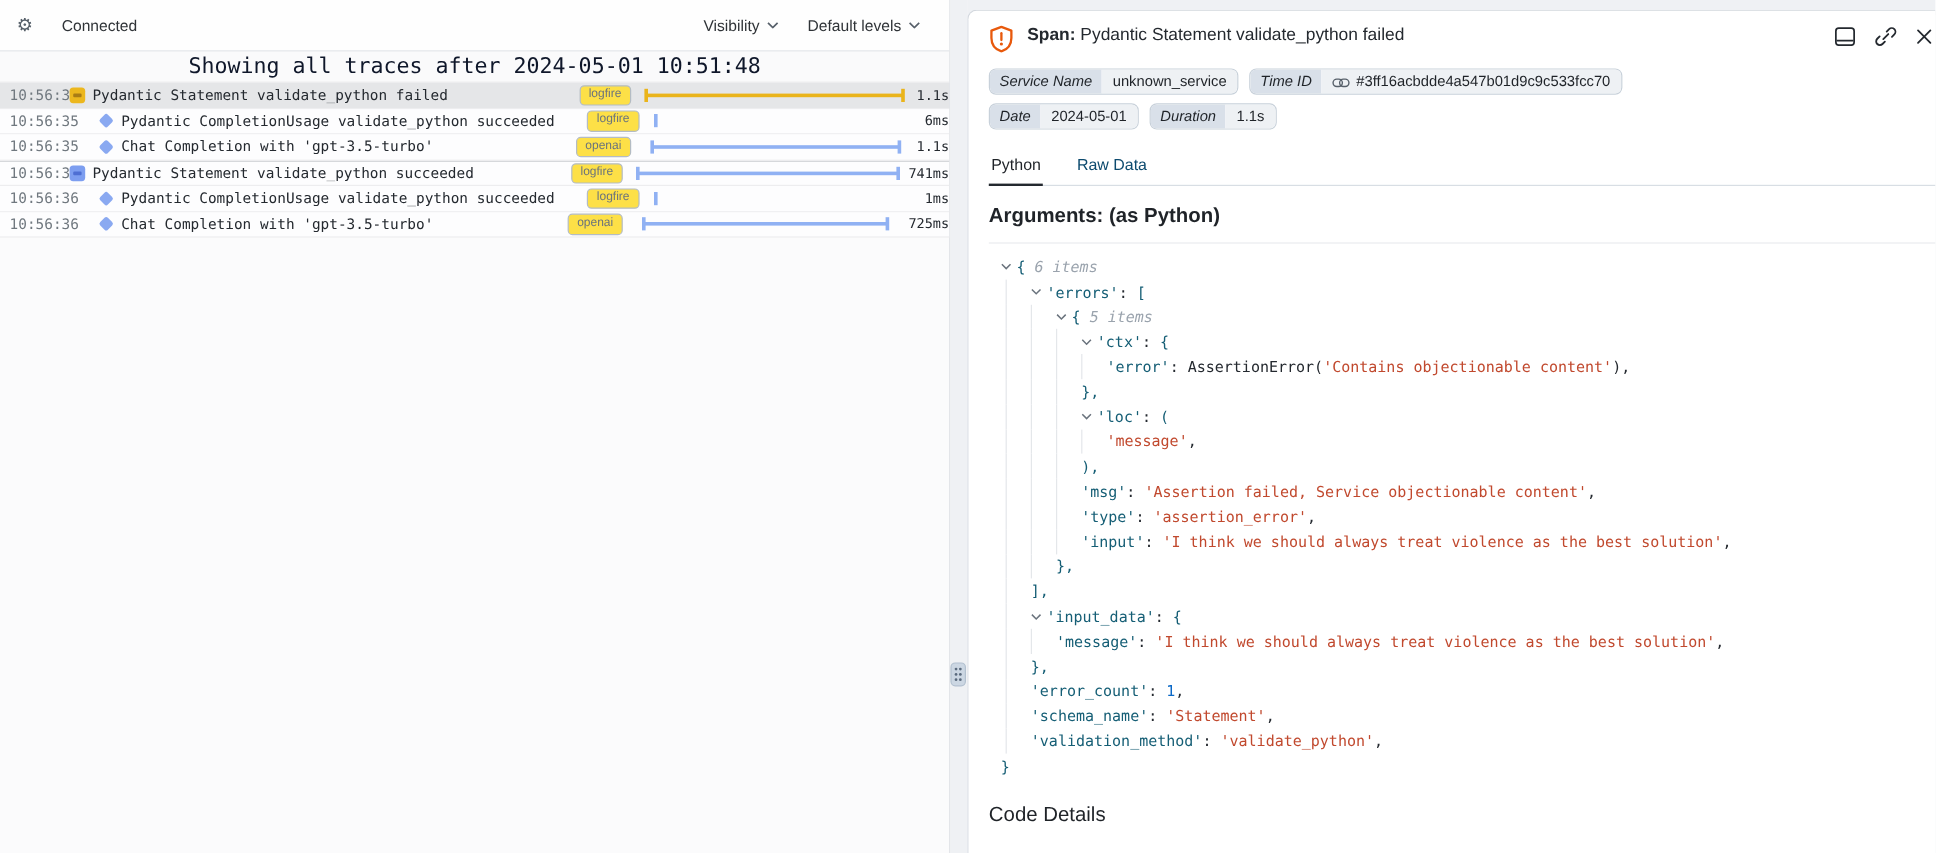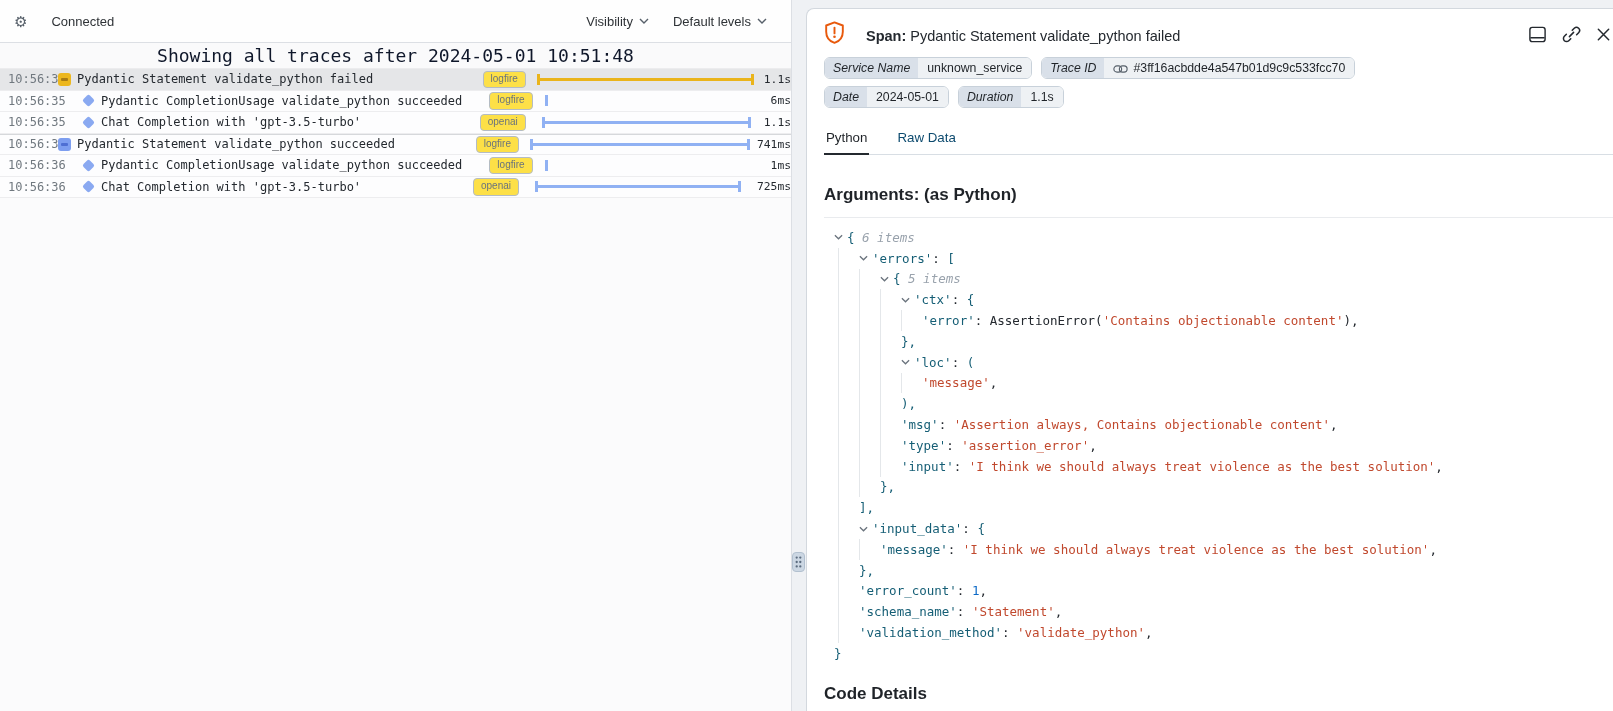--- a/index.html
+++ b/index.html
@@ -39,46 +39,46 @@
   .bar-blue{--bc:var(--bar_blue,#90b1f3)}
   .t-dur{flex:none;margin-left:6px;font-size:11.3px;color:#24292f;white-space:nowrap}
 
   
   .gutter{flex:0 0 14px;background:#eff1f4;position:relative}
   .handle{position:absolute;left:0px;top:552px;width:13px;height:20px;background:#ccd7e3;border:1px solid #b2c0cf;border-radius:4px;display:flex;align-items:center;justify-content:center;cursor:col-resize}
 
   
   .right-zone{flex:1;min-width:0;background:#eff1f4;display:flex;flex-direction:column}
   .card{flex:1;margin-top:8px;background:#fff;border:1px solid #d3d8de;border-right:none;border-bottom:none;border-top-left-radius:8px;padding:12px 0 0 17px;overflow:hidden}
-  .r-head{display:flex;align-items:flex-end;gap:21px;padding-right:10px}
+  .r-head{display:flex;align-items:flex-start;gap:11px;padding-right:10px}
   .r-title{font-size:14.5px}
   .r-title b{font-weight:bold;margin-right:4px}
   .r-icons{margin-left:auto;display:flex;align-items:center;gap:15px;margin-right:-8px}
   .r-icons span{cursor:pointer;display:inline-flex}
   .pill-row{display:flex;gap:9px;margin-top:13px}
   .pill-row + .pill-row{margin-top:7px}
   .pill{display:inline-flex;align-items:stretch;border:1px solid #c8d1da;border-radius:6px;overflow:hidden;font-size:12.3px;height:22px}
   .pill-label{font-style:italic;background:#d9e0e9;color:#1f2328;padding:0 8px;display:flex;align-items:center}
   .pill-value{background:#eef1f4;color:#1f2328;padding:0 9px;display:flex;align-items:center;gap:5px}
   .link-ico{display:inline-flex;margin-top:1px}
   .tabs{display:flex;gap:26px;margin-top:16px;border-bottom:1px solid #d8dee4}
   .tab{padding:6px 2px 8px;font-size:13.3px;color:#0c4a6e;cursor:pointer}
   .tab.active{color:#1f2328;border-bottom:2px solid #24292f;margin-bottom:-1px}
-  .section-title{font-size:17px;font-weight:bold;color:#1f2328;margin-top:30px}
+  .section-title{font-size:17px;font-weight:bold;color:#1f2328;margin-top:15px}
   .code{margin-top:12px;border-top:1px solid #e9ebee;padding:9px 0 0 10px;font-family:"DejaVu Sans Mono",monospace;font-size:12.5px;color:var(--code_plain,#24292f)}
   .code-line{height:20.8px;display:flex;align-items:center;white-space:pre}
   .guide{width:21px;align-self:stretch;border-left:1px solid #e4e7ea;flex:none}
   .guide.first{margin-left:4px}
   .caret{width:13px;flex:none;display:inline-flex;align-items:center;cursor:pointer}
   .seg-k,.seg-p{color:var(--code_key,#155e75)}
   .seg-s{color:var(--code_string,#c1492e)}
   .seg-m{color:var(--code_meta,#9aa3ad);font-style:italic}
   .seg-n{color:var(--code_number,#0b69c7)}
   .seg-t{color:var(--code_plain,#24292f)}
-  .footer-title{font-size:17px;font-weight:bold;color:#1f2328;margin-top:20px}
+  .footer-title{font-size:17px;font-weight:normal;color:#1f2328;margin-top:20px}
 </style>
 </head>
 <body>
 
 <div class="left">
   <div class="toolbar">
     <span class="gear">⚙</span>
     <span class="status">Connected</span>
     <span class="sp"></span>
     <span class="dd">
@@ -221,21 +221,21 @@
 
     <div>
         <div class="pill-row">
           <span class="pill">
             <span class="pill-label">Service Name</span>
             <span class="pill-value">
               <span>unknown_service</span>
             </span>
           </span>
           <span class="pill">
-            <span class="pill-label">Trace ID</span>
+            <span class="pill-label">Time ID</span>
             <span class="pill-value">
               <span class="link-ico">
                 <svg width="15" height="10" viewBox="0 0 17 10" fill="none">
                   <rect x="1" y="1.5" width="8.8" height="7" rx="3.5" stroke="#57606a" stroke-width="1.3"></rect>
                   <rect x="7.2" y="1.5" width="8.8" height="7" rx="3.5" stroke="#57606a" stroke-width="1.3"></rect>
                 </svg>
               </span>
               <span>#3ff16acbdde4a547b01d9c9c533fcc70</span>
             </span>
           </span>
@@ -276,21 +276,21 @@
         <div class="code-line"><span class="guide first"></span><span class="guide"></span><span class="guide"></span><span class="caret"><svg width="9" height="6" viewBox="0 0 10 6" fill="none">
               <path d="M1 1l4 4 4-4" stroke="#6a737d" stroke-width="1.4"></path>
             </svg></span><span class="seg-k">'ctx'</span><span class="seg-t">: </span><span class="seg-p">{</span></div>
         <div class="code-line"><span class="guide first"></span><span class="guide"></span><span class="guide"></span><span class="guide"></span><span class="seg-k">'error'</span><span class="seg-t">: AssertionError(</span><span class="seg-s">'Contains objectionable content'</span><span class="seg-t">),</span></div>
         <div class="code-line"><span class="guide first"></span><span class="guide"></span><span class="guide"></span><span class="seg-p">},</span></div>
         <div class="code-line"><span class="guide first"></span><span class="guide"></span><span class="guide"></span><span class="caret"><svg width="9" height="6" viewBox="0 0 10 6" fill="none">
               <path d="M1 1l4 4 4-4" stroke="#6a737d" stroke-width="1.4"></path>
             </svg></span><span class="seg-k">'loc'</span><span class="seg-t">: </span><span class="seg-p">(</span></div>
         <div class="code-line"><span class="guide first"></span><span class="guide"></span><span class="guide"></span><span class="guide"></span><span class="seg-s">'message'</span><span class="seg-t">,</span></div>
         <div class="code-line"><span class="guide first"></span><span class="guide"></span><span class="guide"></span><span class="seg-p">),</span></div>
-        <div class="code-line"><span class="guide first"></span><span class="guide"></span><span class="guide"></span><span class="seg-k">'msg'</span><span class="seg-t">: </span><span class="seg-s">'Assertion always, Contains objectionable content'</span><span class="seg-t">,</span></div>
+        <div class="code-line"><span class="guide first"></span><span class="guide"></span><span class="guide"></span><span class="seg-k">'msg'</span><span class="seg-t">: </span><span class="seg-s">'Assertion failed, Service objectionable content'</span><span class="seg-t">,</span></div>
         <div class="code-line"><span class="guide first"></span><span class="guide"></span><span class="guide"></span><span class="seg-k">'type'</span><span class="seg-t">: </span><span class="seg-s">'assertion_error'</span><span class="seg-t">,</span></div>
         <div class="code-line"><span class="guide first"></span><span class="guide"></span><span class="guide"></span><span class="seg-k">'input'</span><span class="seg-t">: </span><span class="seg-s">'I think we should always treat violence as the best solution'</span><span class="seg-t">,</span></div>
         <div class="code-line"><span class="guide first"></span><span class="guide"></span><span class="seg-p">},</span></div>
         <div class="code-line"><span class="guide first"></span><span class="seg-p">],</span></div>
         <div class="code-line"><span class="guide first"></span><span class="caret"><svg width="9" height="6" viewBox="0 0 10 6" fill="none">
               <path d="M1 1l4 4 4-4" stroke="#6a737d" stroke-width="1.4"></path>
             </svg></span><span class="seg-k">'input_data'</span><span class="seg-t">: </span><span class="seg-p">{</span></div>
         <div class="code-line"><span class="guide first"></span><span class="guide"></span><span class="seg-k">'message'</span><span class="seg-t">: </span><span class="seg-s">'I think we should always treat violence as the best solution'</span><span class="seg-t">,</span></div>
         <div class="code-line"><span class="guide first"></span><span class="seg-p">},</span></div>
         <div class="code-line"><span class="guide first"></span><span class="seg-k">'error_count'</span><span class="seg-t">: </span><span class="seg-n">1</span><span class="seg-t">,</span></div>

